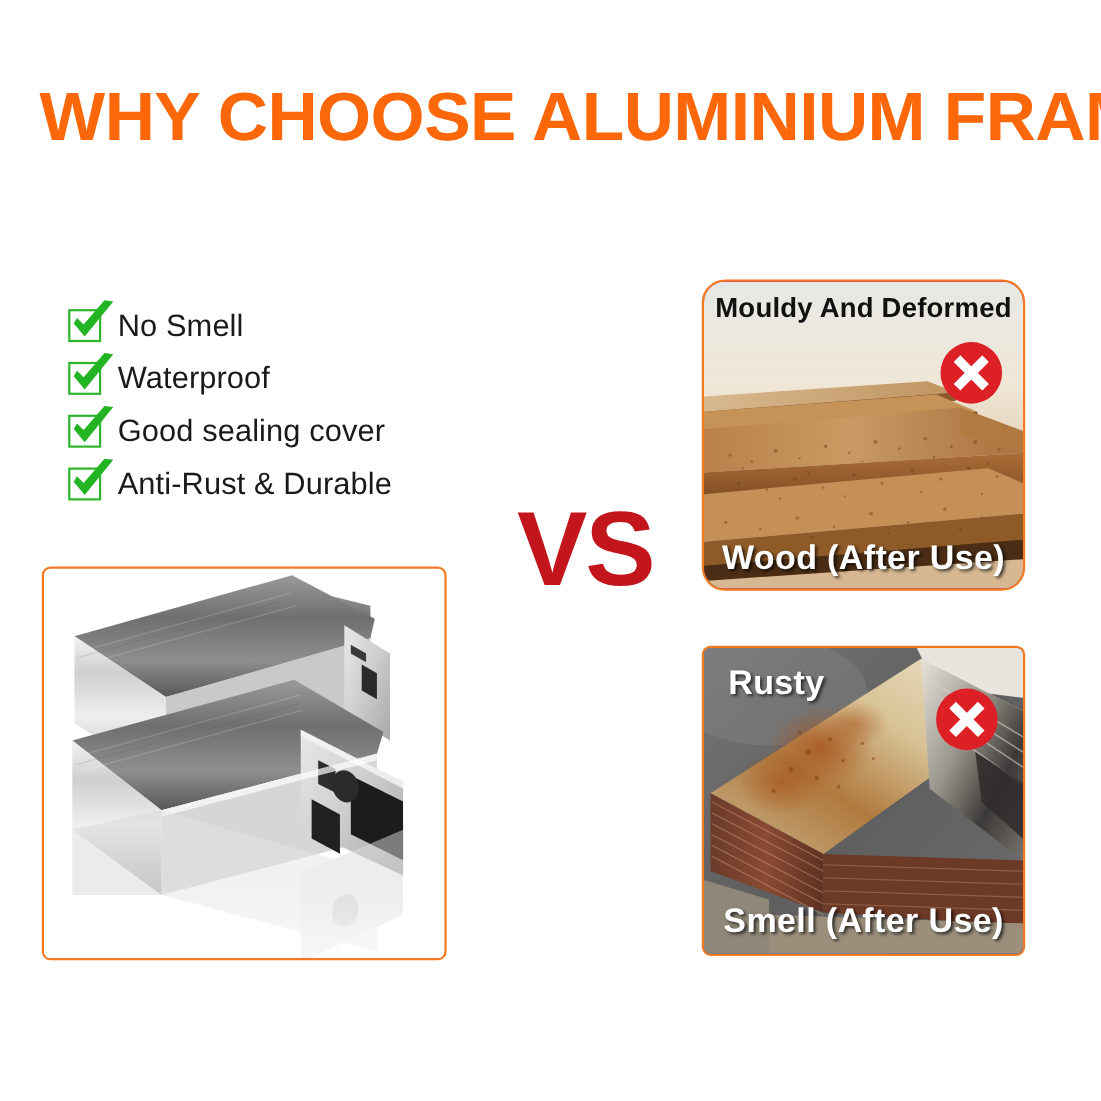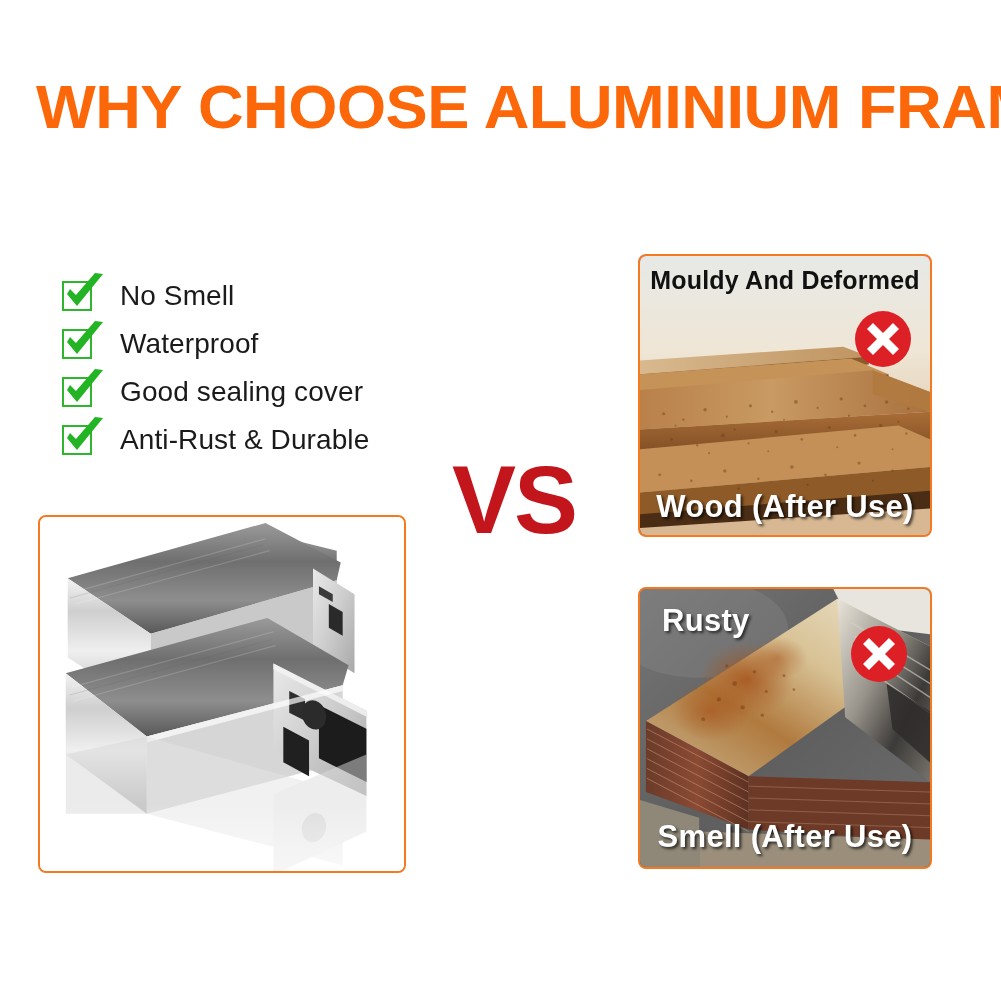--- a/index.html
+++ b/index.html
@@ -56,32 +56,32 @@
   }
   .check-box svg {
     position: absolute;
     left: -2px;
     top: -11px;
     width: 44px;
     height: 40px;
     overflow: visible;
   }
   .feature-label {
-    margin-left: 28px;
+    margin-left: 15px;
     font-size: 28px;
     color: #1a1a1a;
     font-weight: 400;
     white-space: nowrap;
     letter-spacing: 0.1px;
   }
 
   
   #vs {
     position: absolute;
-    left: 452px;
+    left: 470px;
     top: 452px;
     font-size: 96px;
     font-weight: bold;
     color: #c3161c;
     letter-spacing: -2px;
     line-height: 1;
     font-family: "Liberation Sans", sans-serif;
   }
 
   
@@ -106,20 +106,21 @@
     inset: 0;
   }
 
   
   #panel-wood {
     left: 638px;
     top: 254px;
     width: 294px;
     height: 283px;
     background: #be185d;
+    border-radius: 21px;
   }
   
   #panel-iron {
     left: 638px;
     top: 587px;
     width: 294px;
     height: 282px;
     background: #3b82f6;
   }
 

